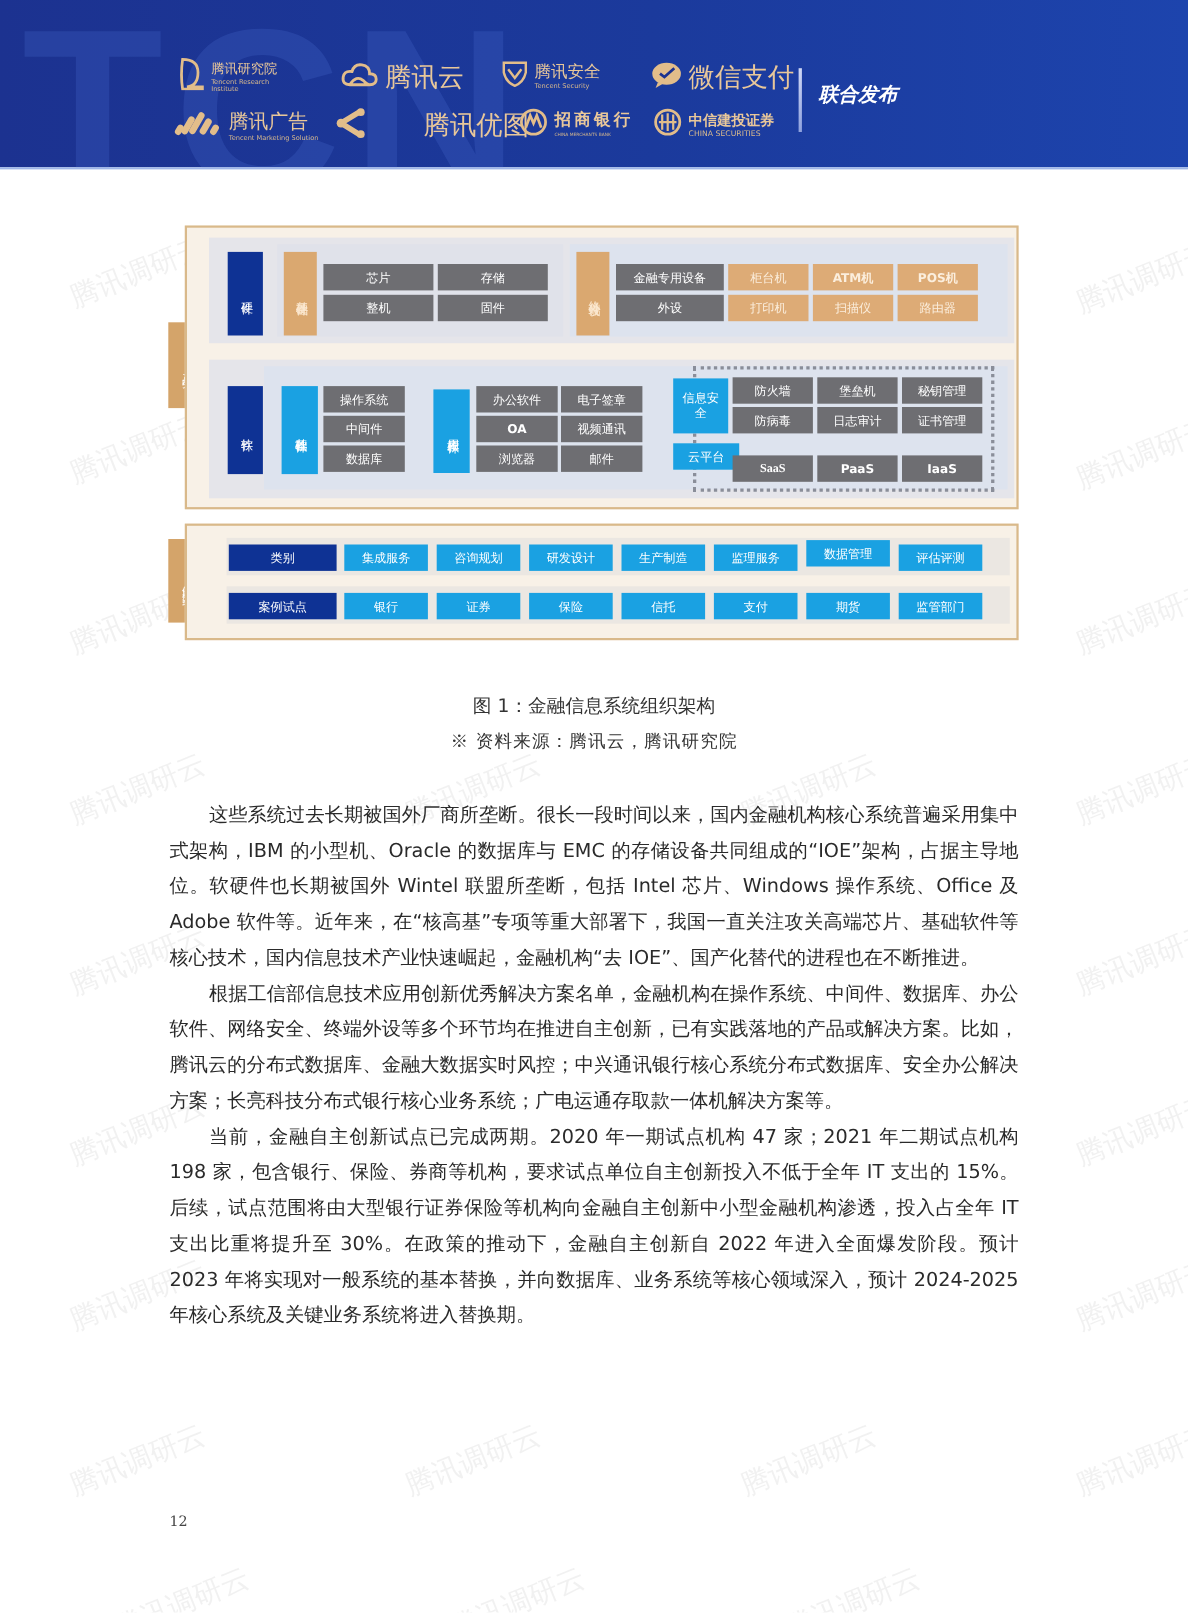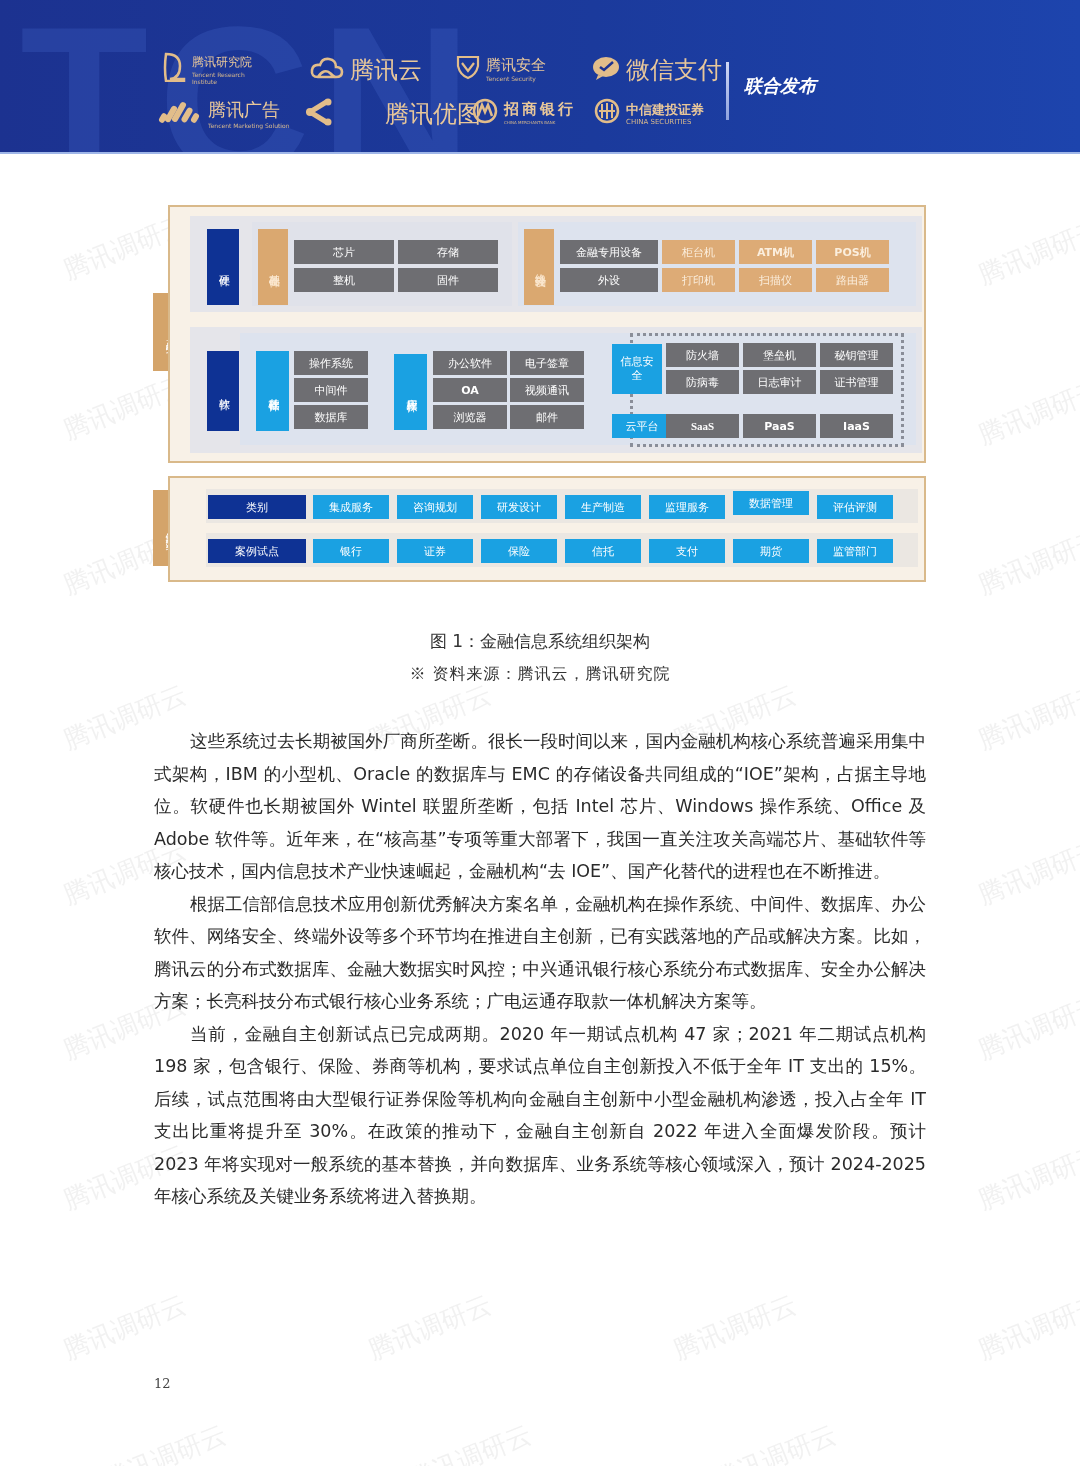--- a/index.html
+++ b/index.html
@@ -213,21 +213,21 @@
 
   <div class="dotted" style="left:460px;top:126px;width:274px;height:114px;"></div>
   <div class="cell sky" style="left:442px;top:137px;width:50px;height:50px;padding:0 8px;text-align:center;line-height:14px;">信息安全</div>
   <div class="cell gray" style="left:496px;top:136px;width:73px;height:24px;">防火墙</div>
   <div class="cell gray" style="left:573px;top:136px;width:73px;height:24px;">堡垒机</div>
   <div class="cell gray" style="left:650px;top:136px;width:73px;height:24px;">秘钥管理</div>
   <div class="cell gray" style="left:496px;top:163px;width:73px;height:24px;">防病毒</div>
   <div class="cell gray" style="left:573px;top:163px;width:73px;height:24px;">日志审计</div>
   <div class="cell gray" style="left:650px;top:163px;width:73px;height:24px;">证书管理</div>
 
-  <div class="cell sky" style="left:442px;top:207px;width:60px;height:24px;">云平台</div>
+  <div class="cell sky" style="left:442px;top:196px;width:60px;height:24px;">云平台</div>
   <div class="cell gray" style="left:496px;top:207px;width:73px;height:24px;font-weight:bold;font-family:Liberation Serif, serif;">SaaS</div>
   <div class="cell gray" style="left:573px;top:207px;width:73px;height:24px;font-weight:bold;">PaaS</div>
   <div class="cell gray" style="left:650px;top:207px;width:73px;height:24px;font-weight:bold;">IaaS</div>
 </div>
 
 <div class="side-tag" style="left:153px;top:490px;width:33px;height:76px;">解决方案</div>
 <div class="diagram2">
   <div class="panel" style="left:36px;top:11px;width:712px;height:34px;background:#ebe7e2;"></div>
   <div class="panel" style="left:36px;top:55px;width:712px;height:34px;background:#ebe7e2;"></div>
 

